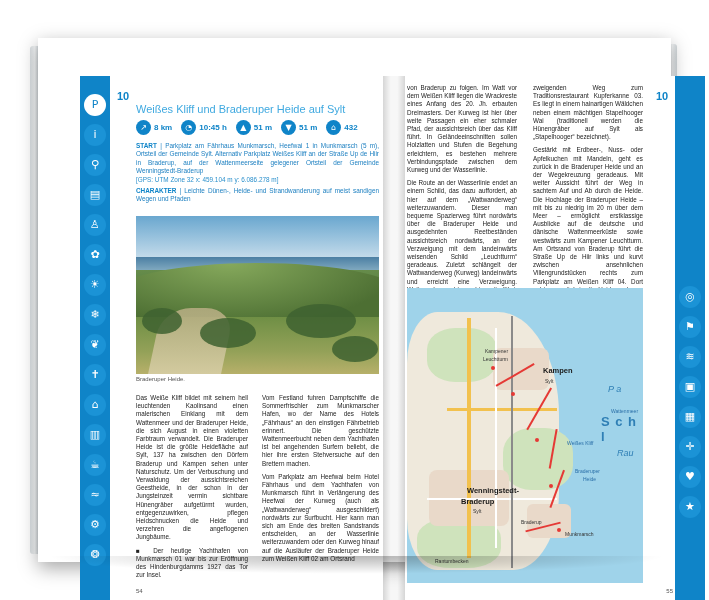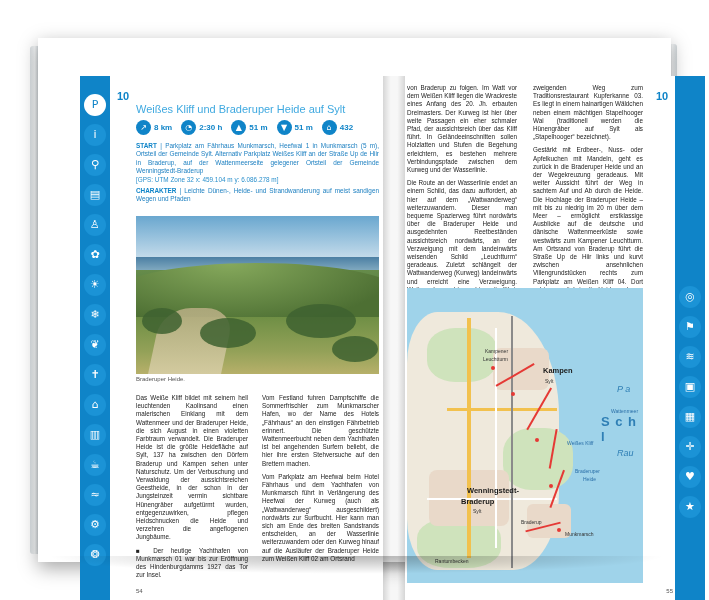--- a/index.html
+++ b/index.html
@@ -197,21 +197,21 @@
 
       <div class="subtitle">Weißes Kliff und Braderuper Heide auf Sylt</div>
 
       <div class="chips" id="chips">
           <div class="chip">
             <span class="bub">↗</span>
             <span class="tx">8 km</span>
           </div>
           <div class="chip">
             <span class="bub">◔</span>
-            <span class="tx">2:30 h</span>
+            <span class="tx">10:45 h</span>
           </div>
           <div class="chip">
             <span class="bub">▲</span>
             <span class="tx">51 m</span>
           </div>
           <div class="chip">
             <span class="bub">▼</span>
             <span class="tx">51 m</span>
           </div>
           <div class="chip">
@@ -309,21 +309,21 @@
             <div class="label " style="left: 140px; top: 243px;">Munkmarsch</div>
             <div class="label " style="left: 60px; top: 60px;">Kampener</div>
             <div class="label " style="left: 58px; top: 68px;">Leuchtturm</div>
             <div class="label blue" style="left: 150px; top: 180px;">Braderuper</div>
             <div class="label blue" style="left: 158px; top: 188px;">Heide</div>
             <div class="label blue" style="left: 142px; top: 152px;">Weißes Kliff</div>
             <div class="label blue" style="left: 186px; top: 120px;">Wattenmeer</div>
             <div class="label " style="left: 10px; top: 270px;">Rantumbecken</div>
             <div class="label sea" style="left: 176px; top: 126px;">S c h l</div>
             <div class="label sea2" style="left: 192px; top: 160px;">Rau</div>
-            <div class="label sea2" style="left: 192px; top: 96px;">P a</div>
+            <div class="label sea2" style="left: 183px; top: 96px;">P a</div>
           </div>
       </div>
 
       <div class="pgnum r">55</div>
     </div>
 
     <div class="gutter"></div>
   </div>
 
   <div class="shadow-b"></div>

